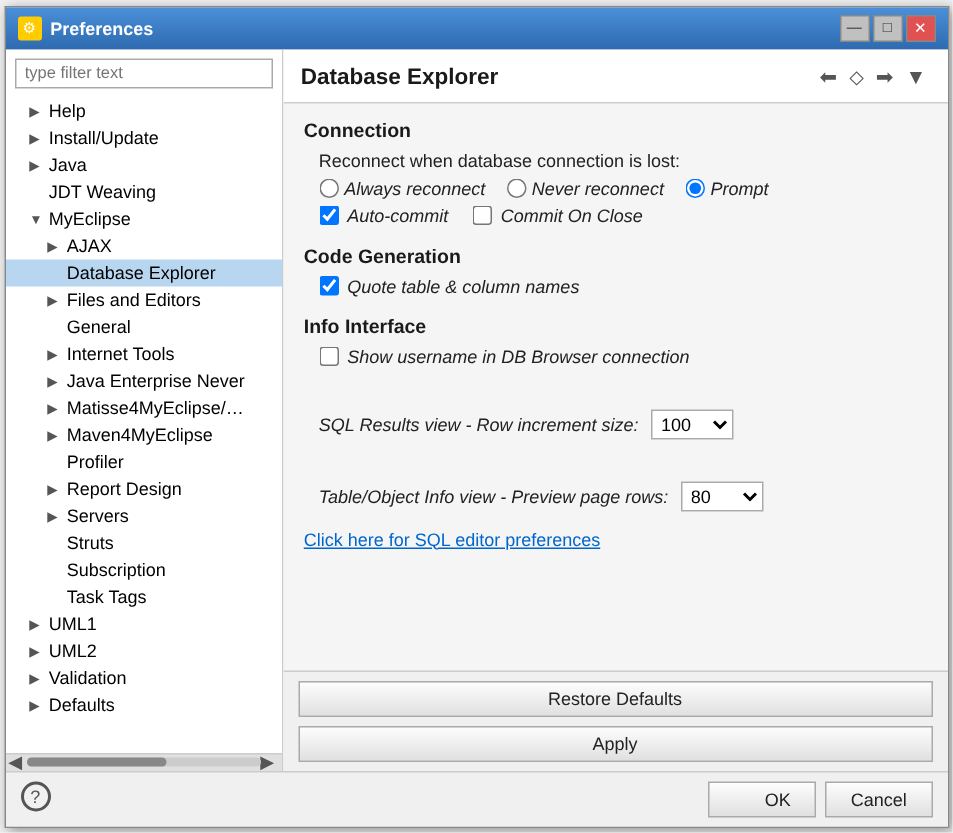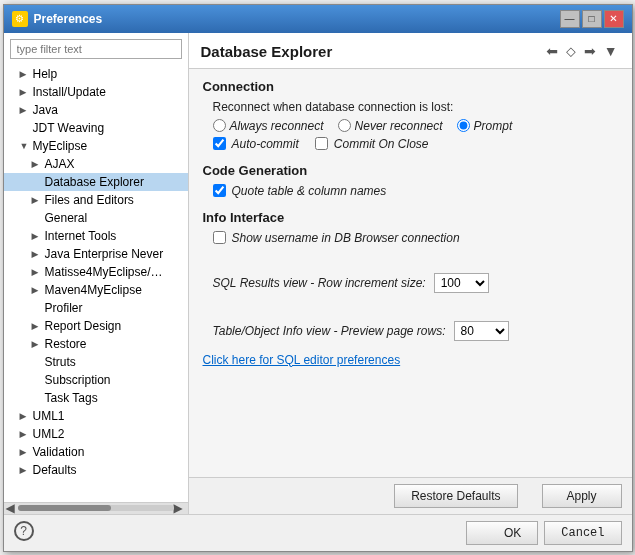--- a/index.html
+++ b/index.html
@@ -224,21 +224,22 @@
       cursor: pointer;
       text-decoration: underline;
       margin-top: 6px;
     }
     .bottom-bar {
       border-top: 1px solid #ccc;
       background: #f0f0f0;
       padding: 6px 10px;
       display: flex;
       justify-content: flex-end;
-      gap: 24px;
+      gap: 6px;
+      flex-direction: column;
     }
     .btn {
       padding: 4px 16px;
       font-size: 12px;
       background: linear-gradient(to bottom, #fdfdfd, #e0e0e0);
       border: 1px solid #aaa;
       cursor: pointer;
       min-width: 80px;
       color: #222;
     }
@@ -349,21 +350,21 @@
         <div class="tree-item indent2">
           <span class="arrow">&nbsp;</span>
           <span class="label">Profiler</span>
         </div>
         <div class="tree-item indent2">
           <span class="arrow">▶</span>
           <span class="label">Report Design</span>
         </div>
         <div class="tree-item indent2">
           <span class="arrow">▶</span>
-          <span class="label">Restore</span>
+          <span class="label">Servers</span>
         </div>
         <div class="tree-item indent2">
           <span class="arrow">&nbsp;</span>
           <span class="label">Struts</span>
         </div>
         <div class="tree-item indent2">
           <span class="arrow">&nbsp;</span>
           <span class="label">Subscription</span>
         </div>
         <div class="tree-item indent2">
@@ -480,15 +481,15 @@
         <button class="btn">Restore Defaults</button>
         <button class="btn">Apply</button>
       </div>
     </div>
   </div>
 
   <div class="ok-cancel-bar">
     <div class="help-circle">?</div>
     <div style="flex:1;"></div>
     <button class="btn" style="min-width:70px;padding-left:37px;">OK</button>
-    <button class="btn" style="min-width:70px;font-family:Liberation Mono, monospace;">Cancel</button>
+    <button class="btn" style="min-width:70px;">Cancel</button>
   </div>
 </div>
 
 </body></html>

